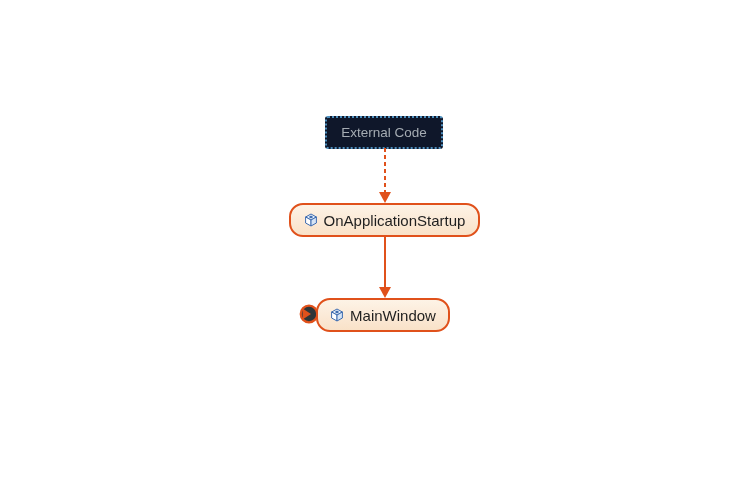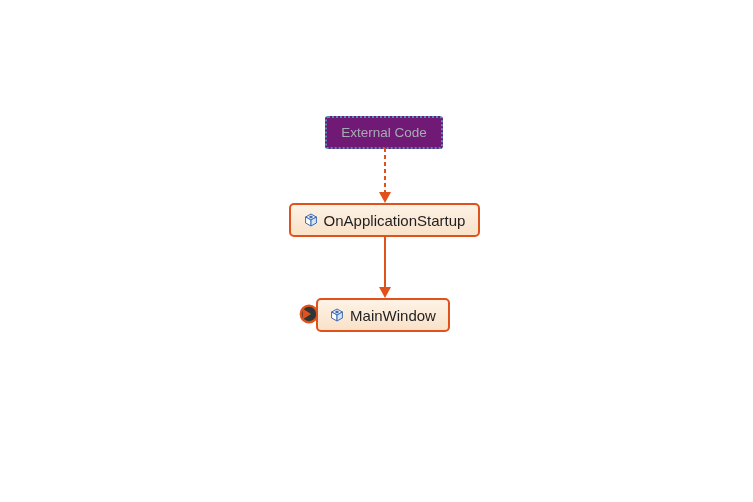--- a/index.html
+++ b/index.html
@@ -22,28 +22,28 @@
     display: flex;
     align-items: center;
     justify-content: center;
     white-space: nowrap;
     cursor: default;
   }
   .node-external {
     left: 325px; top: 116px; width: 118px; height: 33px;
     border: 2px dotted #4d8fbe;
     border-radius: 3px;
-    background: #701a75;
+    background: #0f172a;
     color: #a5acb3;
     font-size: 13.5px;
     align-items: center;
   }
   .node-method {
     border: 2px solid #e0511b;
-    border-radius: 5px;
+    border-radius: 14px;
     background: linear-gradient(180deg, #fdf3e6 0%, #fbe9d6 55%, #f9e2c8 100%);
     color: #1f1f1f;
     font-size: 15px;
     gap: 6px;
   }
   #node-startup    { left: 289px; top: 203px; width: 191px; height: 34px; }
   #node-mainwindow { left: 316px; top: 298px; width: 134px; height: 34px; text-align: center; }
 
   .node-icon { display: inline-flex; line-height: 0; }
 

